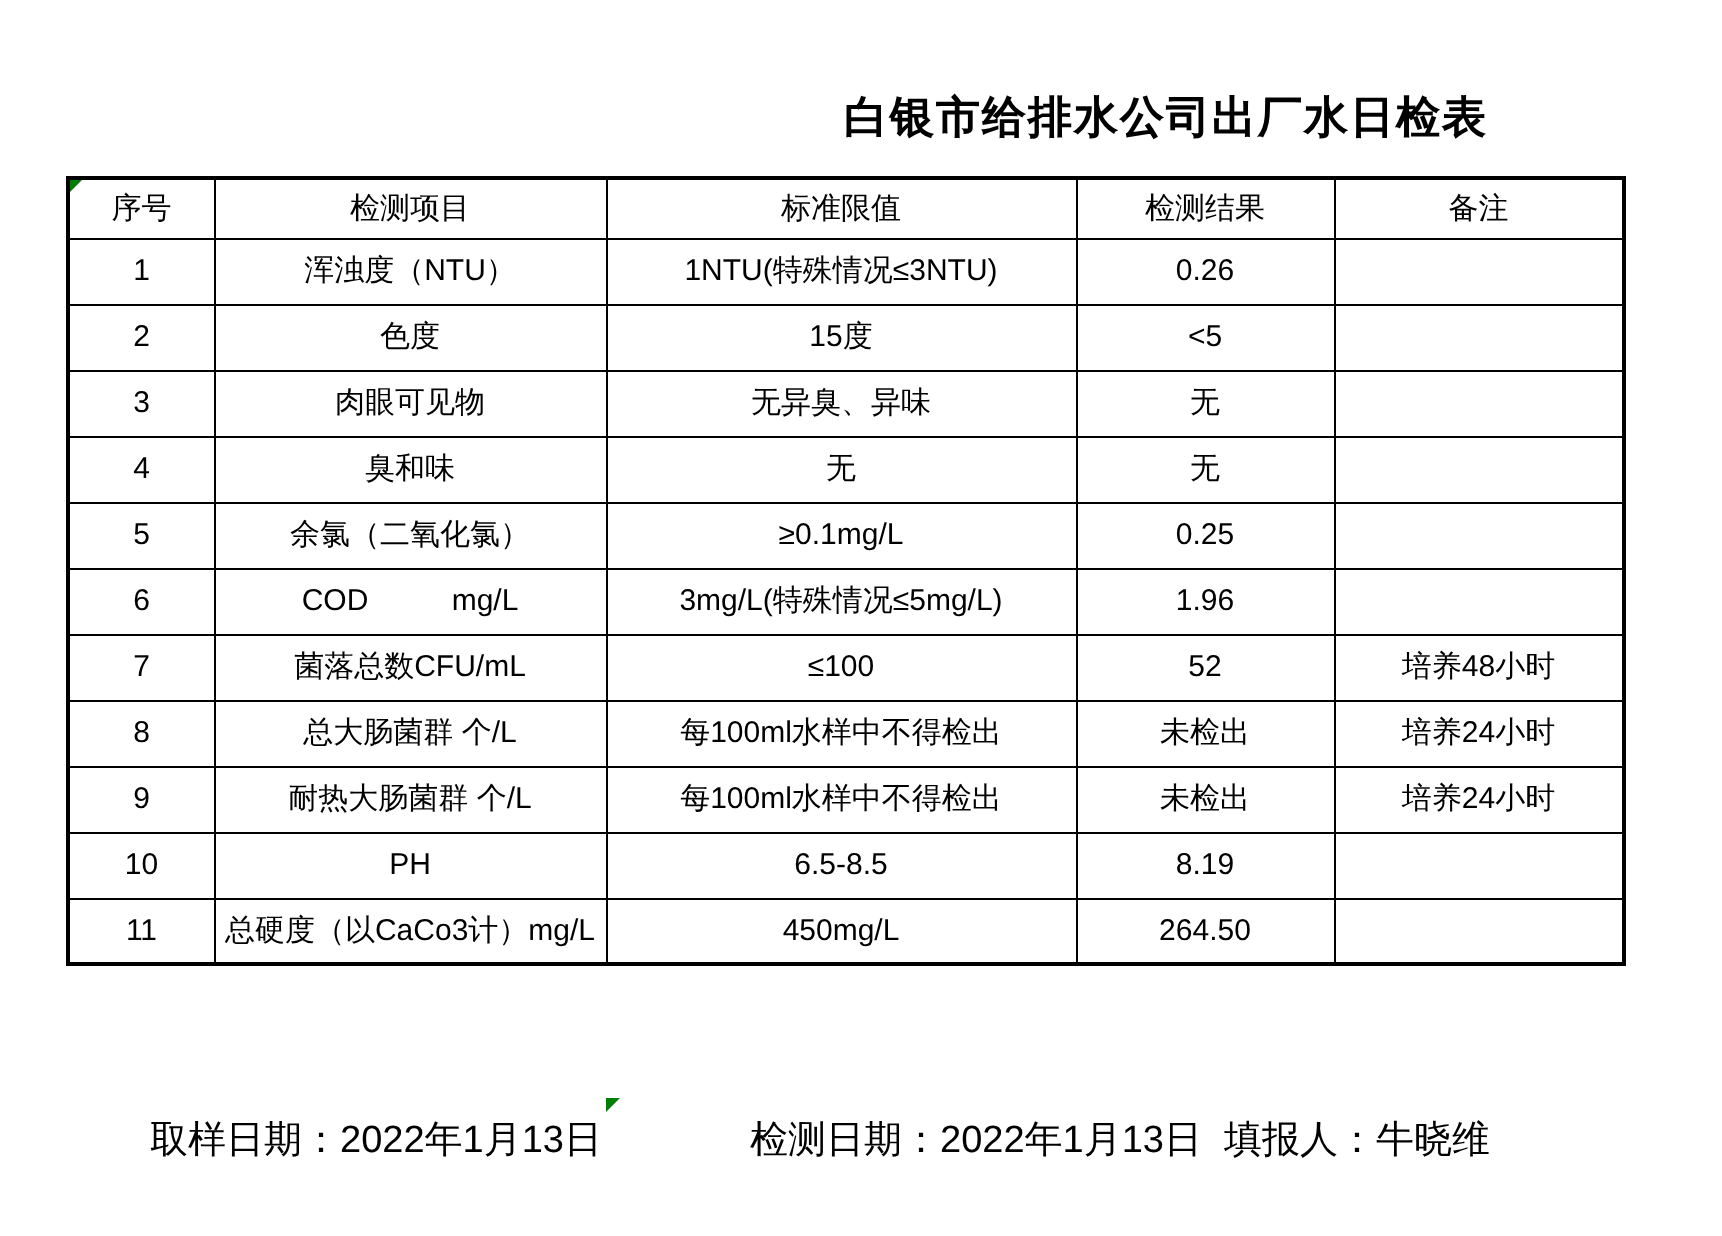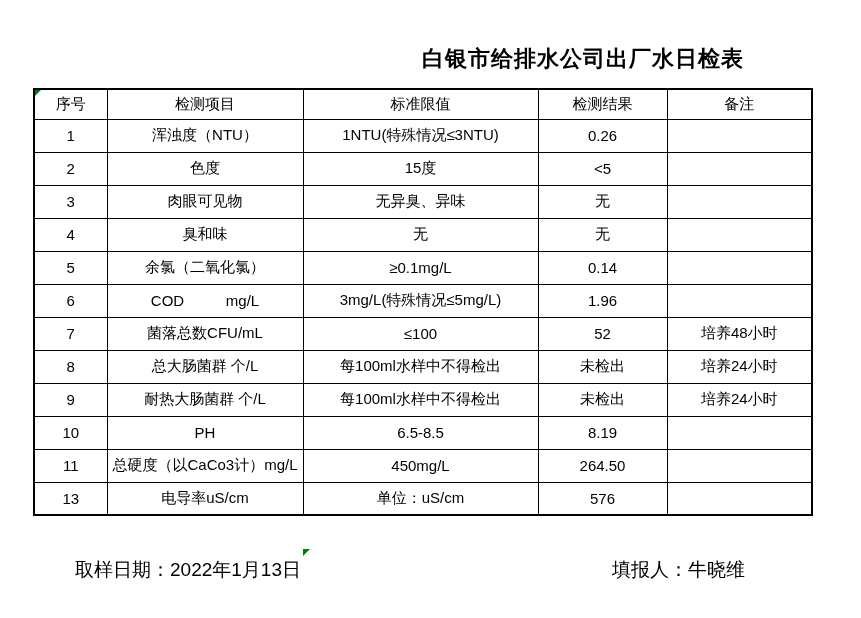--- a/index.html
+++ b/index.html
@@ -122,21 +122,21 @@
         <td>4</td>
         <td class="col-item">臭和味</td>
         <td>无</td>
         <td>无</td>
         <td></td>
       </tr>
       <tr>
         <td>5</td>
         <td class="col-item">余氯（二氧化氯）</td>
         <td>≥0.1mg/L</td>
-        <td>0.14</td>
+        <td>0.25</td>
         <td></td>
       </tr>
       <tr>
         <td>6</td>
         <td class="col-item">COD          mg/L</td>
         <td>3mg/L(特殊情况≤5mg/L)</td>
         <td>1.96</td>
         <td></td>
       </tr>
       <tr>
@@ -167,30 +167,24 @@
         <td>8.19</td>
         <td></td>
       </tr>
       <tr>
         <td>11</td>
         <td class="col-item">总硬度（以CaCo3计）mg/L</td>
         <td>450mg/L</td>
         <td>264.50</td>
         <td></td>
       </tr>
-      <tr>
-        <td>13</td>
-        <td class="col-item">电导率uS/cm</td>
-        <td>单位：uS/cm</td>
-        <td>576</td>
-        <td></td>
-      </tr>
     </tbody>
   </table>
 
   <div class="tri-marker tri-bottom"></div>
 
   <div class="footer-line">
     <span class="footer-sampling">取样日期：2022年1月13日</span>
+    <span class="footer-testdate">检测日期：2022年1月13日</span>
     <span class="footer-reporter">填报人：牛晓维</span>
   </div>
 
 </div>
 
 </body></html>

